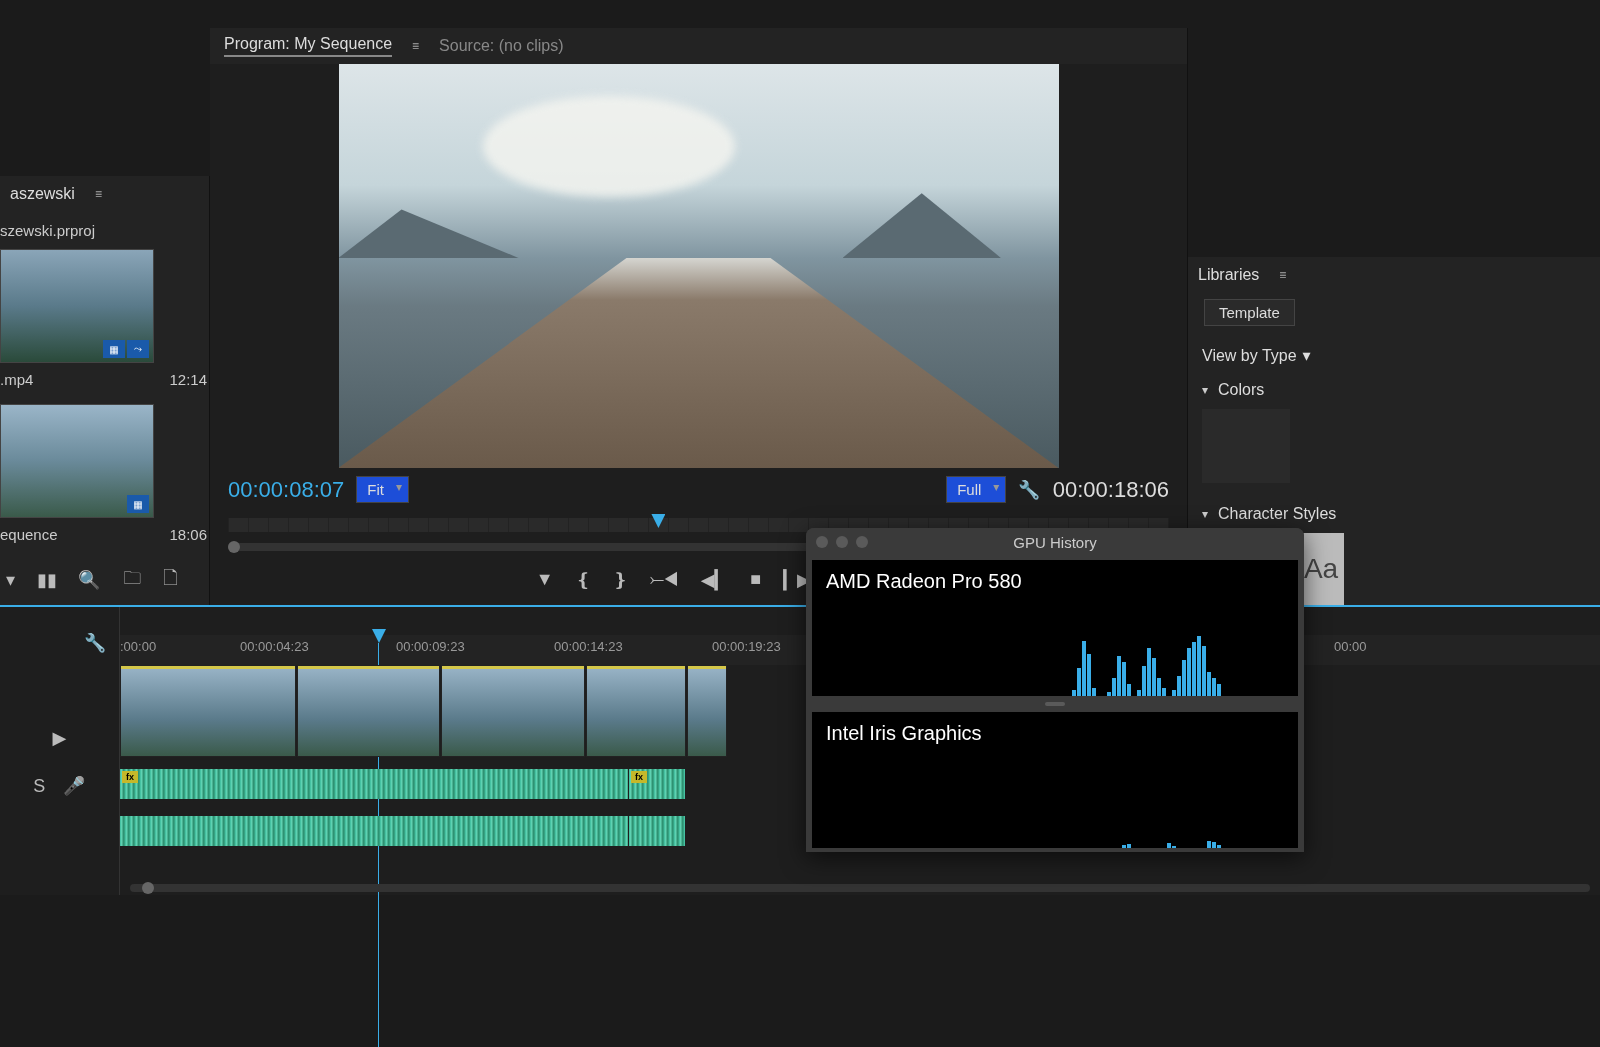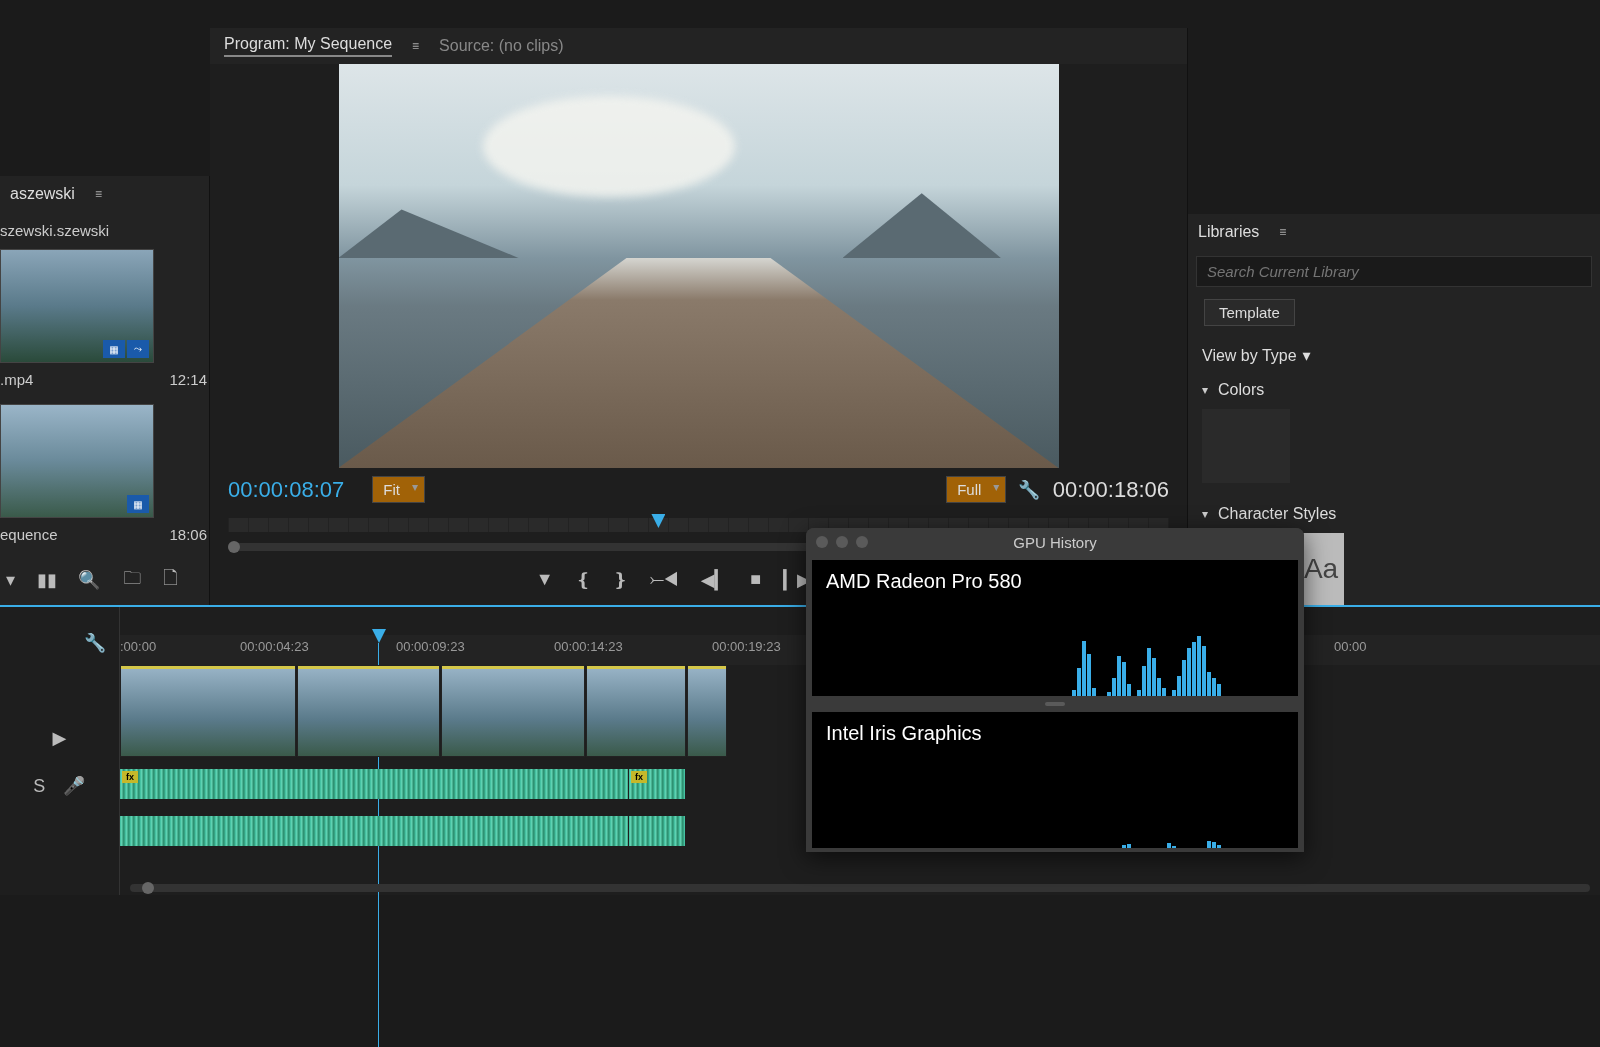--- a/index.html
+++ b/index.html
@@ -37,21 +37,21 @@
 .program-viewport { flex: 1; display: flex; align-items: center; justify-content: center; background: #1e1e1e; }
 .program-img { width: 720px; height: 404px; background: linear-gradient(to bottom, #dde5e8 0%, #c5d5da 30%, #8095a0 48%, #6a7a82 60%, #4a5a60 100%); position: relative; overflow: hidden; }
 .pier { position: absolute; top: 48%; left: 50%; transform: translateX(-50%); width: 100%; height: 52%; background: linear-gradient(to bottom, #d5d5d0 0%, #8a7a6a 20%, #6a5a4a 100%); clip-path: polygon(40% 0, 60% 0, 100% 100%, 0 100%); }
 .sky-clouds { position: absolute; top: 8%; left: 20%; width: 35%; height: 25%; background: #f5f5f0; border-radius: 50%; filter: blur(4px); opacity: .8; }
 .mountain-left { position: absolute; top: 36%; left: 0; width: 25%; height: 12%; background: #5a6a72; clip-path: polygon(0 100%, 35% 0, 100% 100%); }
 .mountain-right { position: absolute; top: 32%; right: 8%; width: 22%; height: 16%; background: #5a6a72; clip-path: polygon(0 100%, 50% 0, 100% 100%); }
 
 .program-controls-row { display: flex; align-items: center; gap: 12px; padding: 8px 18px; }
 .timecode-in { color: #3aaee8; font-size: 22px; font-weight: 500; }
 .timecode-out { color: #ddd; font-size: 22px; margin-left: auto; }
-.dropdown { background: #a16207; border: 1px solid #444; color: #ddd; padding: 4px 24px 4px 10px; font-size: 15px; position: relative; cursor: pointer; margin-left: 16px; }
+.dropdown { background: #1d4ed8; border: 1px solid #444; color: #ddd; padding: 4px 24px 4px 10px; font-size: 15px; position: relative; cursor: pointer; }
 .dropdown::after { content: "▾"; position: absolute; right: 6px; top: 3px; color: #999; font-size: 12px; }
 .wrench { color: #bbb; font-size: 18px; }
 
 .timeline-scrub { height: 28px; display: flex; align-items: center; padding: 0 18px; position: relative; }
 .scrub-track { flex: 1; height: 14px; background: repeating-linear-gradient(to right, #222 0, #222 1px, #2a2a2a 1px, #2a2a2a 20px); position: relative; }
 .scrub-play { position: absolute; left: 45%; top: -4px; width: 14px; height: 14px; background: #3aaee8; clip-path: polygon(0 0, 100% 0, 50% 100%); }
 .timeline-zoom { height: 16px; display: flex; align-items: center; padding: 0 18px; }
 .zoom-bar { flex: 1; height: 8px; background: #333; border-radius: 4px; position: relative; }
 .zoom-handle { position: absolute; left: 0; top: -2px; width: 12px; height: 12px; background: #666; border-radius: 50%; }
 
@@ -110,21 +110,21 @@
 </head>
 <body>
 
 <div class="top-row">
 
   <div class="project-panel">
     <div class="panel-header">
       <span class="panel-title">aszewski</span>
       <span class="menu-icon">≡</span>
     </div>
-    <div class="project-file">szewski.szewski</div>
+    <div class="project-file">szewski.prproj</div>
     <div class="bin-item">
       <div class="bin-thumb">
         <div class="thumb-badges">
           <span class="thumb-badge">▦</span>
           <span class="thumb-badge">⤳</span>
         </div>
       </div>
       <div class="bin-meta">
         <span>.mp4</span>
         <span>12:14</span>
@@ -192,21 +192,20 @@
       <span>▎▶</span>
       <span>▶⤙</span>
     </div>
   </div>
 
   <div class="libraries-panel">
     <div class="panel-header">
       <span class="panel-title">Libraries</span>
       <span class="menu-icon">≡</span>
     </div>
-    <input class="lib-search" placeholder="Search Current Library" style="">
     <div><span class="lib-btn">Template</span></div>
     <div class="lib-section" style="padding-top:14px">
       <span>View by Type</span>
       <span>▾</span>
     </div>
     <div class="lib-section caret">Colors</div>
     <div class="lib-swatch"></div>
     <div class="lib-section caret">Character Styles</div>
     <div class="lib-styles">
       <div class="style-card">

